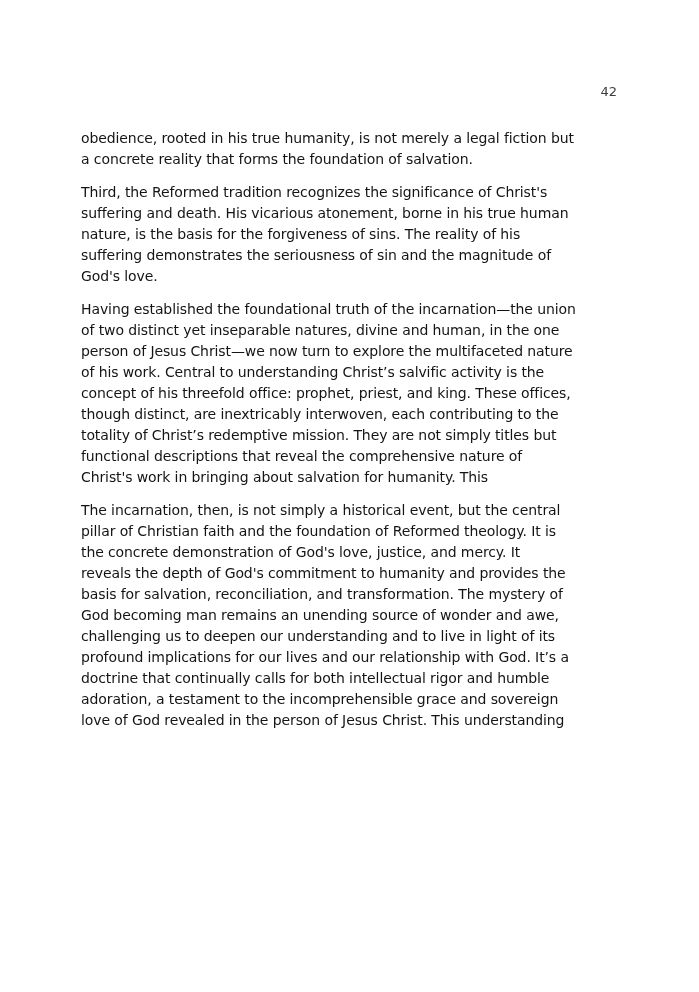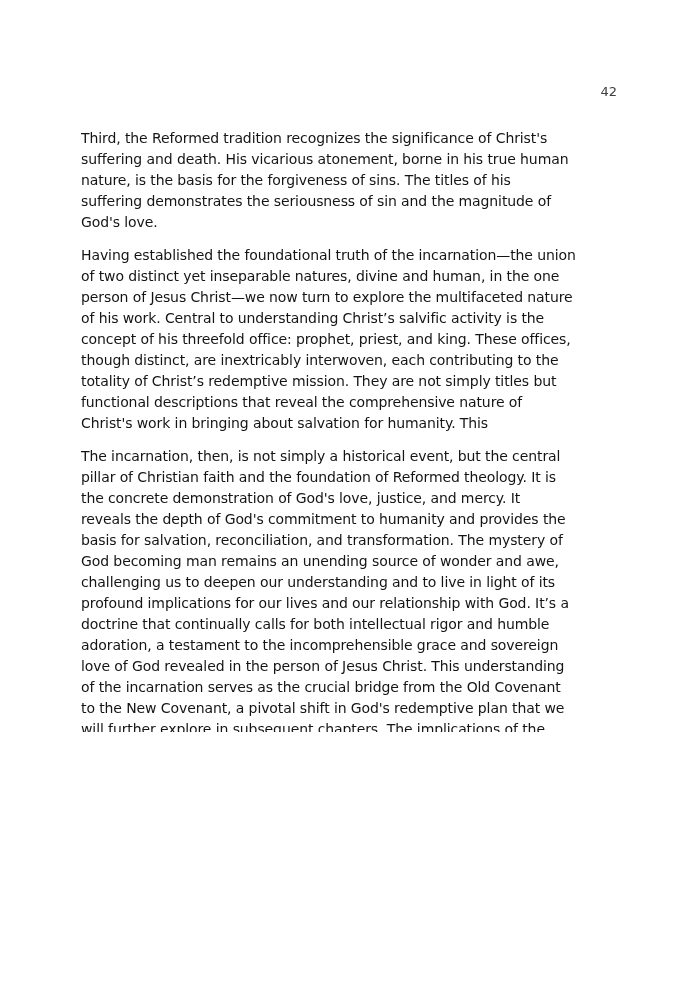--- a/index.html
+++ b/index.html
@@ -41,23 +41,25 @@
     white-space: pre;
     letter-spacing: -0.1px;
   }
 </style>
 </head>
 <body>
 
 <div class="page">
   <div class="page-number">42</div>
   <div class="content">
+    <p class="para">obedience, rooted in his true humanity, is not merely a legal fiction but
+a concrete reality that forms the foundation of salvation.</p>
     <p class="para">Third, the Reformed tradition recognizes the significance of Christ's
 suffering and death. His vicarious atonement, borne in his true human
-nature, is the basis for the forgiveness of sins. The titles of his
+nature, is the basis for the forgiveness of sins. The reality of his
 suffering demonstrates the seriousness of sin and the magnitude of
 God's love.</p>
     <p class="para">Having established the foundational truth of the incarnation—the union
 of two distinct yet inseparable natures, divine and human, in the one
 person of Jesus Christ—we now turn to explore the multifaceted nature
 of his work. Central to understanding Christ’s salvific activity is the
 concept of his threefold office: prophet, priest, and king. These offices,
 though distinct, are inextricably interwoven, each contributing to the
 totality of Christ’s redemptive mission. They are not simply titles but
 functional descriptions that reveal the comprehensive nature of

